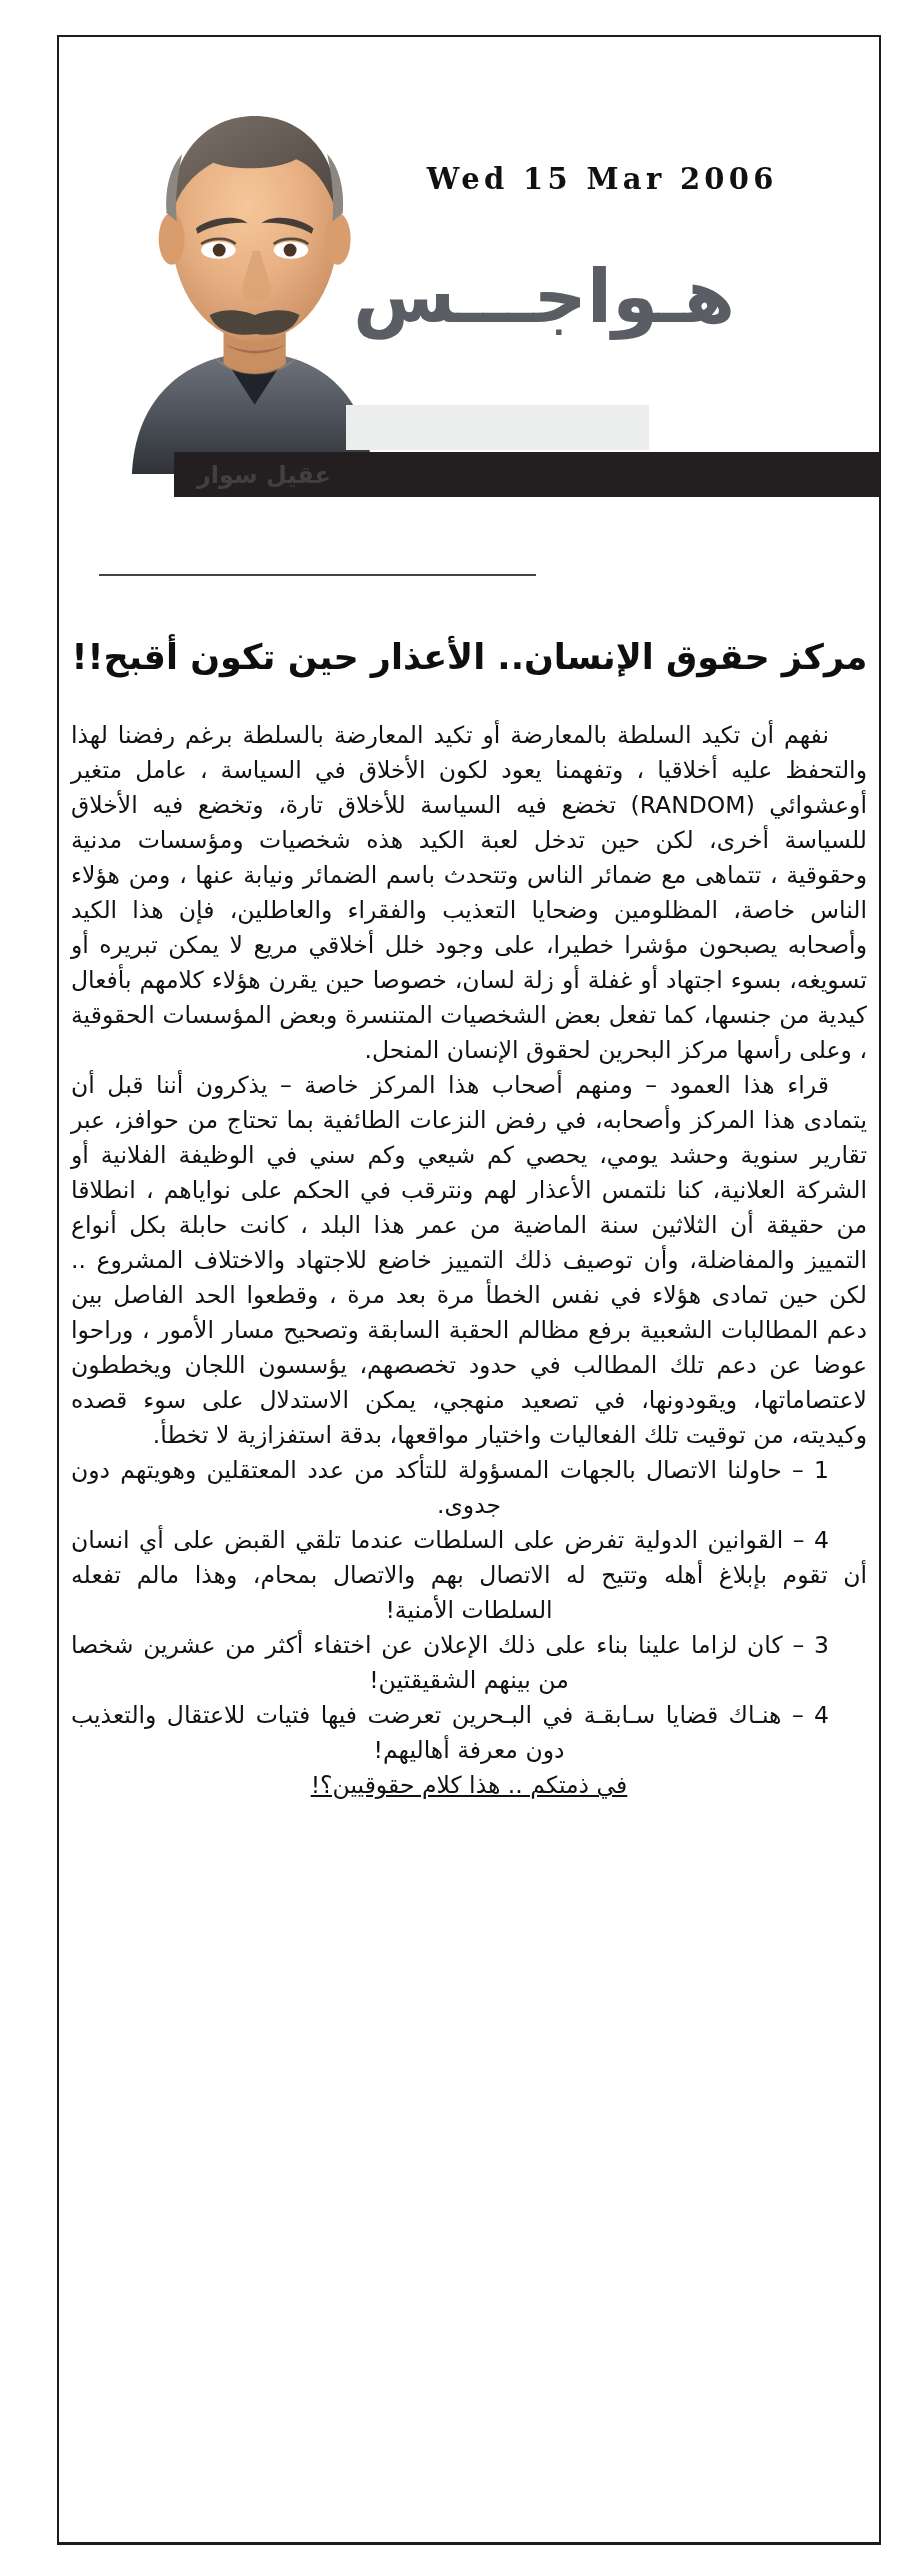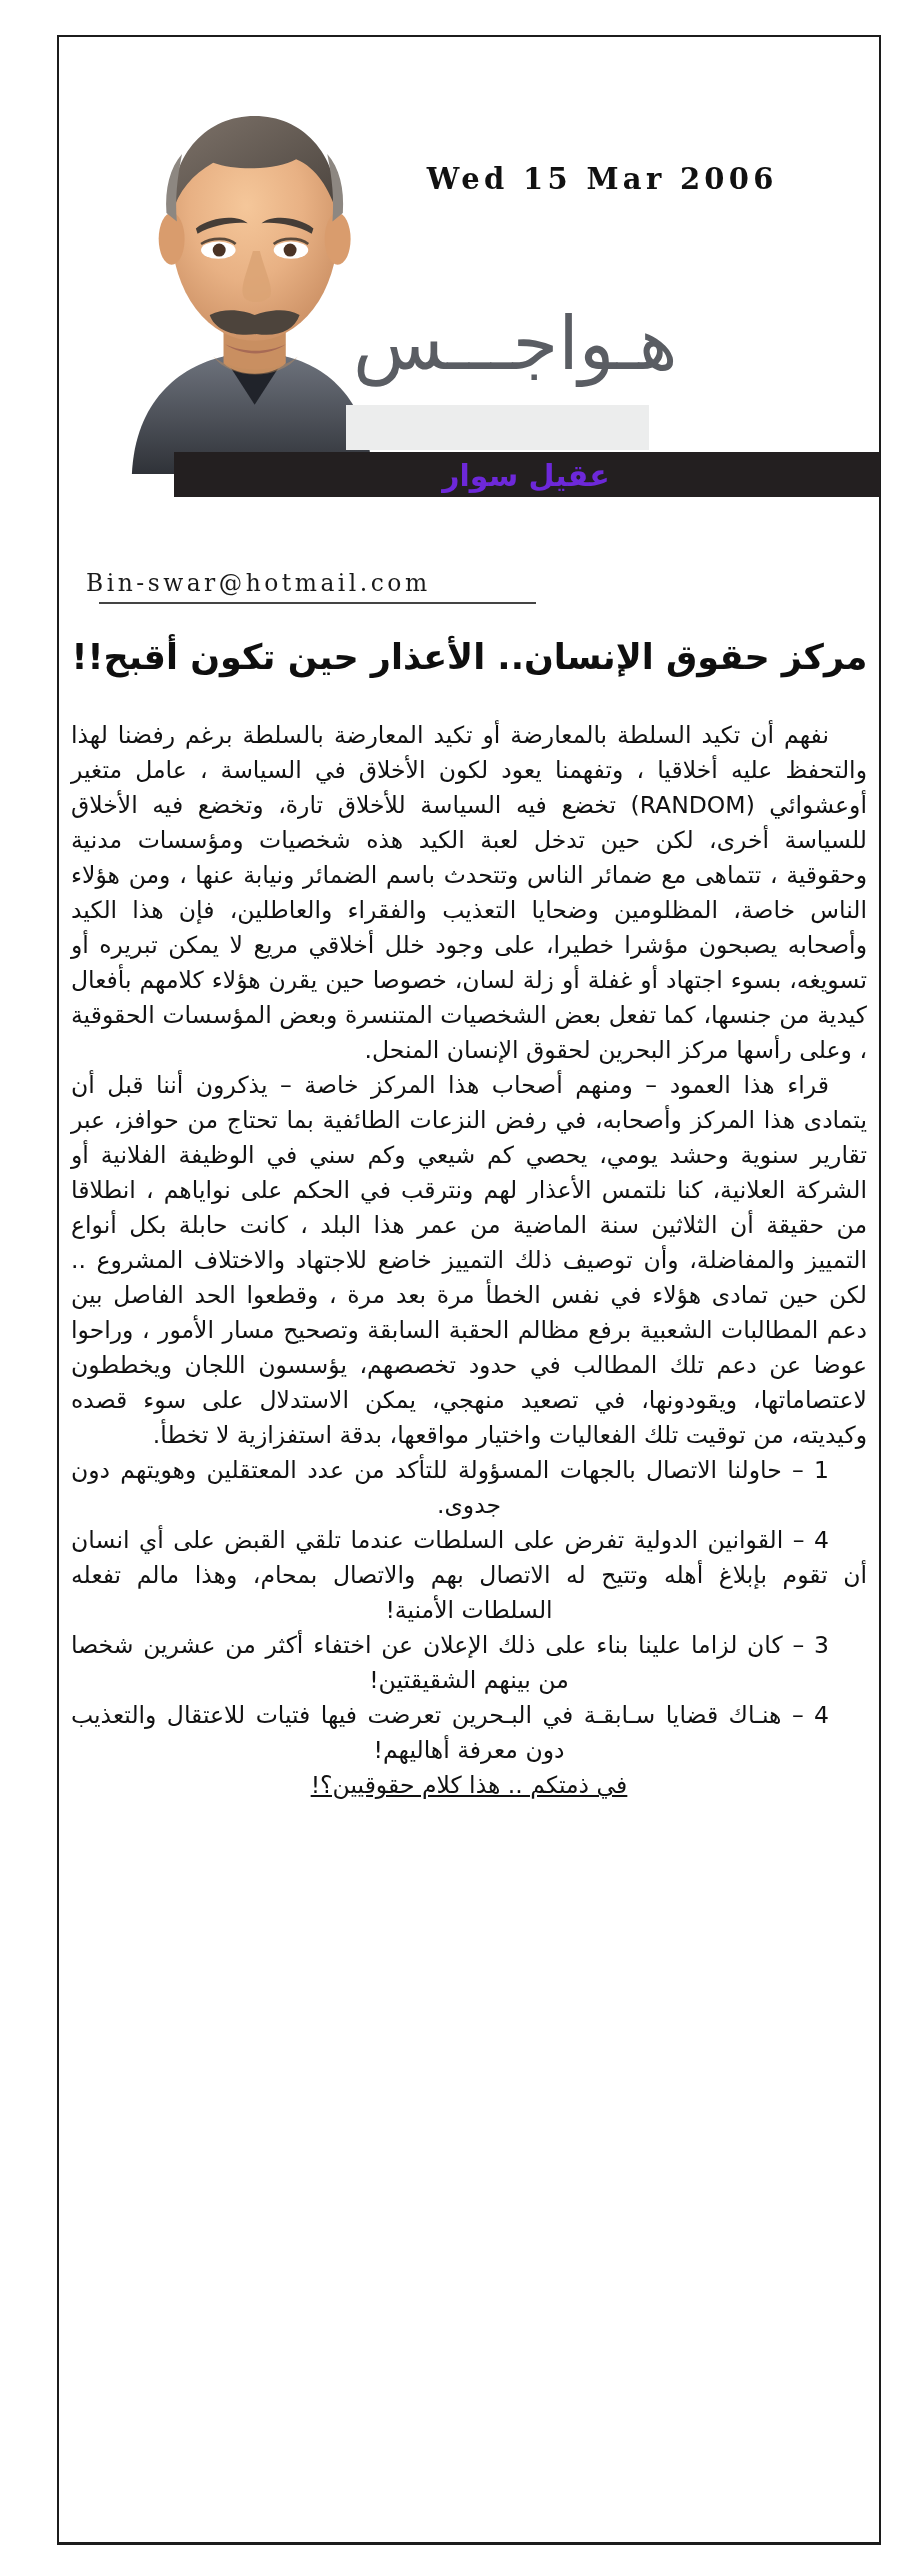--- a/index.html
+++ b/index.html
@@ -66,46 +66,45 @@
     position:absolute;
     right:7px; top:221px;
     width:554px;
     text-align:left;
     padding-left:35px;
     box-sizing:border-box;
   }
   .logo{
     font-family:"DejaVu Sans","Liberation Sans",sans-serif;
     font-size:74px;
-    font-weight:400;
+    font-weight:700;
     color:#5a5d63;
     letter-spacing:-1.7px;
     line-height:1.05;
     direction:rtl;
-    margin-top:47px;
   }
   .logo-underbar{
     position:absolute;
     left:286px; top:368px;
     width:303px; height:45px;
     background:#eceded;
   }
   .author-bar{
     position:absolute;
     left:114px; top:415px;
     width:706px; height:45px;
     background:#231f20;
   }
   .author-name{
     position:absolute;
     right:24px; top:417px;
     width:658px;
-    text-align:center;
-    color:#6d28d9;
-    font-size:30px;
+    text-align:left;
+    color:#404040;
+    font-size:24px;
     font-weight:700;
     line-height:43px;
     direction:rtl;
   }
 
   
   .email-row{
     position:absolute;
     left:74px; top:569px;
     width:450px;
@@ -237,21 +236,20 @@
     <div class="logo-wrap">
       <div class="logo">هـواجـــس</div>
     </div>
     <div class="logo-underbar"></div>
 
     <div class="author-bar"></div>
     <div class="author-name">عقيل سوار</div>
   </div>
 
   <div class="email-row">
-    <div class="email">Bin-swar@hotmail.com</div>
     <div class="email-rule"></div>
   </div>
 
   <div class="headline">مركز حقوق الإنسان.. الأعذار حين تكون أقبح!!</div>
 
   <div class="body">
     <p>نفهم أن تكيد السلطة بالمعارضة أو تكيد المعارضة بالسلطة برغم رفضنا لهذا والتحفظ عليه أخلاقيا ، وتفهمنا يعود لكون الأخلاق في السياسة ، عامل متغير أوعشوائي (RANDOM) تخضع فيه السياسة للأخلاق تارة، وتخضع فيه الأخلاق للسياسة أخرى، لكن حين تدخل لعبة الكيد هذه شخصيات ومؤسسات مدنية وحقوقية ، تتماهى مع ضمائر الناس وتتحدث باسم الضمائر ونيابة عنها ، ومن هؤلاء الناس خاصة، المظلومين وضحايا التعذيب والفقراء والعاطلين، فإن هذا الكيد وأصحابه يصبحون مؤشرا خطيرا، على وجود خلل أخلاقي مريع لا يمكن تبريره أو تسويغه، بسوء اجتهاد أو غفلة أو زلة لسان، خصوصا حين يقرن هؤلاء كلامهم بأفعال كيدية من جنسها، كما تفعل بعض الشخصيات المتنسرة وبعض المؤسسات الحقوقية ، وعلى رأسها مركز البحرين لحقوق الإنسان المنحل.</p>
     <p>قراء هذا العمود – ومنهم أصحاب هذا المركز خاصة – يذكرون أننا قبل أن يتمادى هذا المركز وأصحابه، في رفض النزعات الطائفية بما تحتاج من حوافز، عبر تقارير سنوية وحشد يومي، يحصي كم شيعي وكم سني في الوظيفة الفلانية أو الشركة العلانية، كنا نلتمس الأعذار لهم ونترقب في الحكم على نواياهم ، انطلاقا من حقيقة أن الثلاثين سنة الماضية من عمر هذا البلد ، كانت حابلة بكل أنواع التمييز والمفاضلة، وأن توصيف ذلك التمييز خاضع للاجتهاد والاختلاف المشروع .. لكن حين تمادى هؤلاء في نفس الخطأ مرة بعد مرة ، وقطعوا الحد الفاصل بين دعم المطالبات الشعبية برفع مظالم الحقبة السابقة وتصحيح مسار الأمور ، وراحوا عوضا عن دعم تلك المطالب في حدود تخصصهم، يؤسسون اللجان ويخططون لاعتصاماتها، ويقودونها، في تصعيد منهجي، يمكن الاستدلال على سوء قصده وكيديته، من توقيت تلك الفعاليات واختيار مواقعها، بدقة استفزازية لا تخطأ.</p>
     <p class="listitem">1 – حاولنا الاتصال بالجهات المسؤولة للتأكد من عدد المعتقلين وهويتهم دون جدوى.</p>
     <p class="listitem">4 – القوانين الدولية تفرض على السلطات عندما تلقي القبض على أي انسان أن تقوم بإبلاغ أهله وتتيح له الاتصال بهم والاتصال بمحام، وهذا مالم تفعله السلطات الأمنية!</p>

